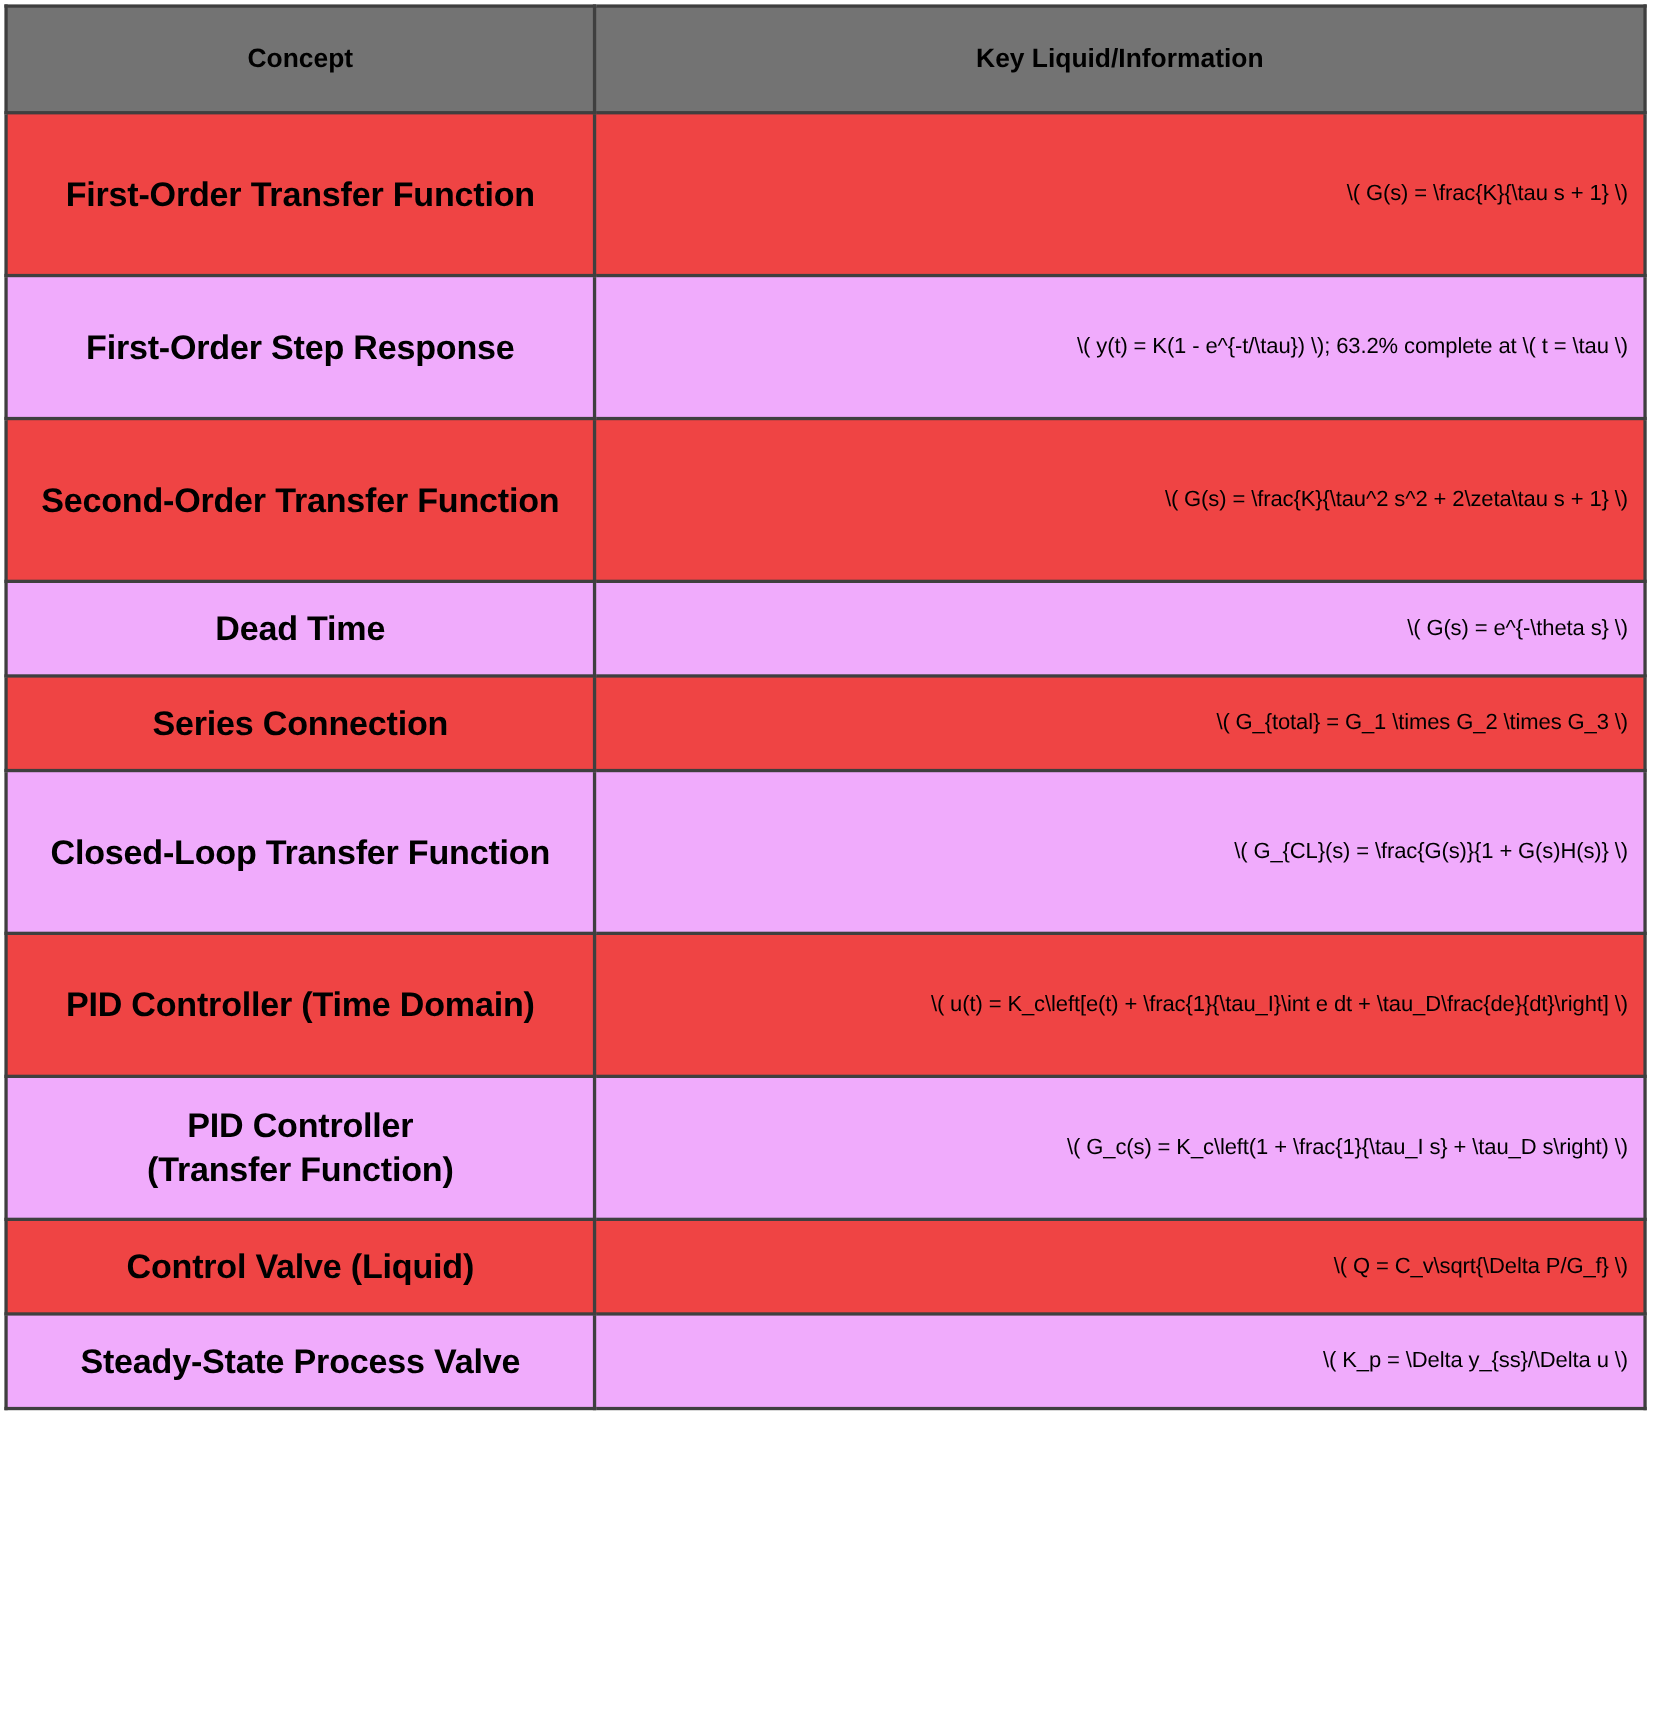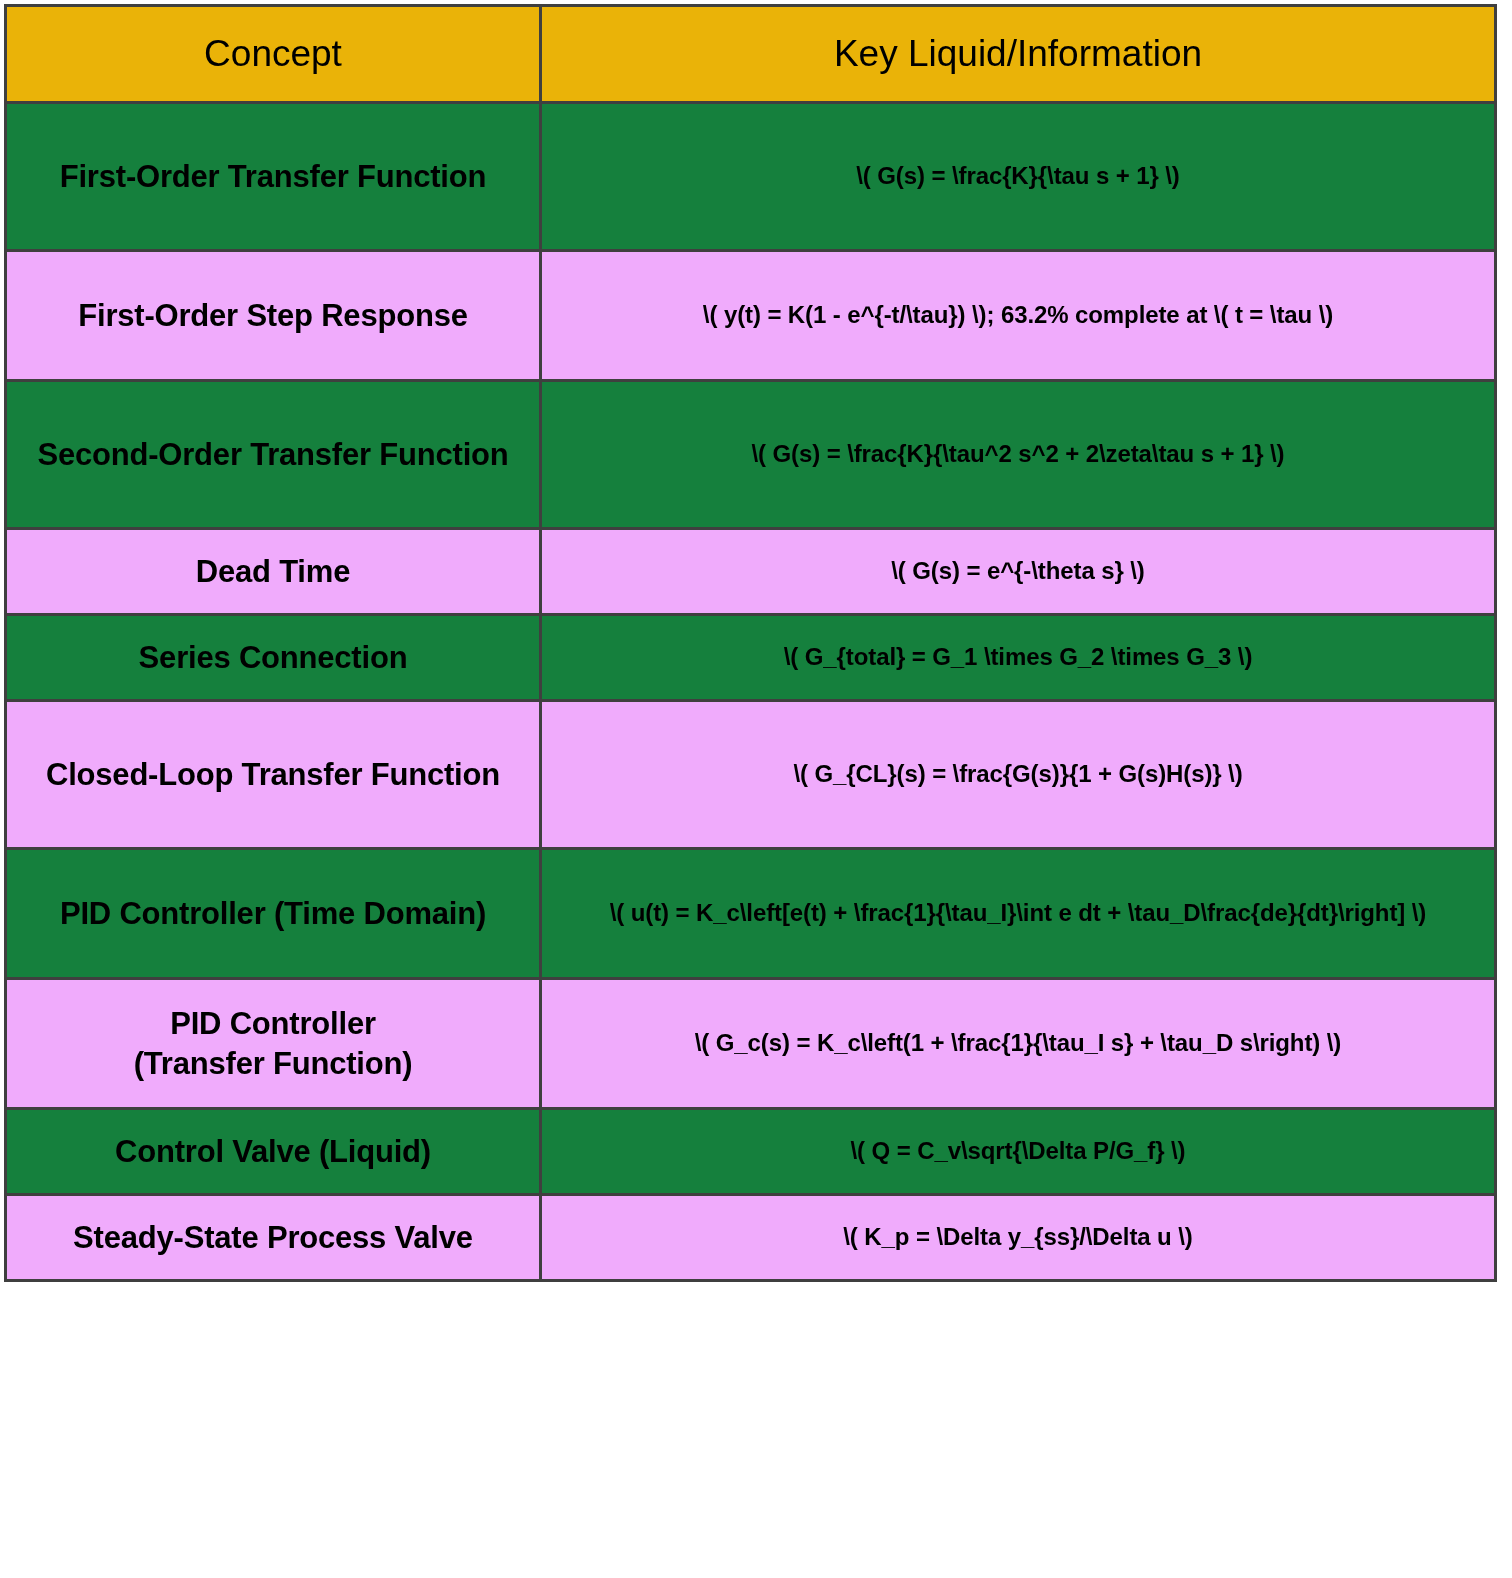--- a/index.html
+++ b/index.html
@@ -30,40 +30,41 @@
   table.reference-table td {
     border: 3px solid #3f3f3f;
     text-align: center;
     vertical-align: middle;
     color: #000000;
     padding: 10px 14px;
     line-height: 1.26;
   }
 
   thead th {
-    background: #eab308;
-    font-size: 37px;
-    font-weight: normal;
+    background: #737373;
+    font-size: 24px;
+    font-weight: bold;
     height: 97px;
     padding: 8px 14px;
   }
 
-  tbody tr.row-odd td { background: #15803d; }
+  tbody tr.row-odd td { background: #ef4444; }
   tbody tr.row-even td { background: #f0abfc; }
 
   tbody td.cell-concept {
     font-size: 31px;
     font-weight: bold;
     letter-spacing: -0.2px;
     white-space: pre-line;
   }
   tbody td.cell-formula {
-    font-size: 24px;
-    font-weight: bold;
+    font-size: 20px;
+    font-weight: normal;
     letter-spacing: -0.1px;
+    text-align: right;
   }
 
   tbody tr { height: 86px; }
   tbody tr.tall { height: 130px; }
   tbody tr.xtall { height: 148px; }
 </style>
 </head>
 <body>
 
 <div class="table-wrap">

